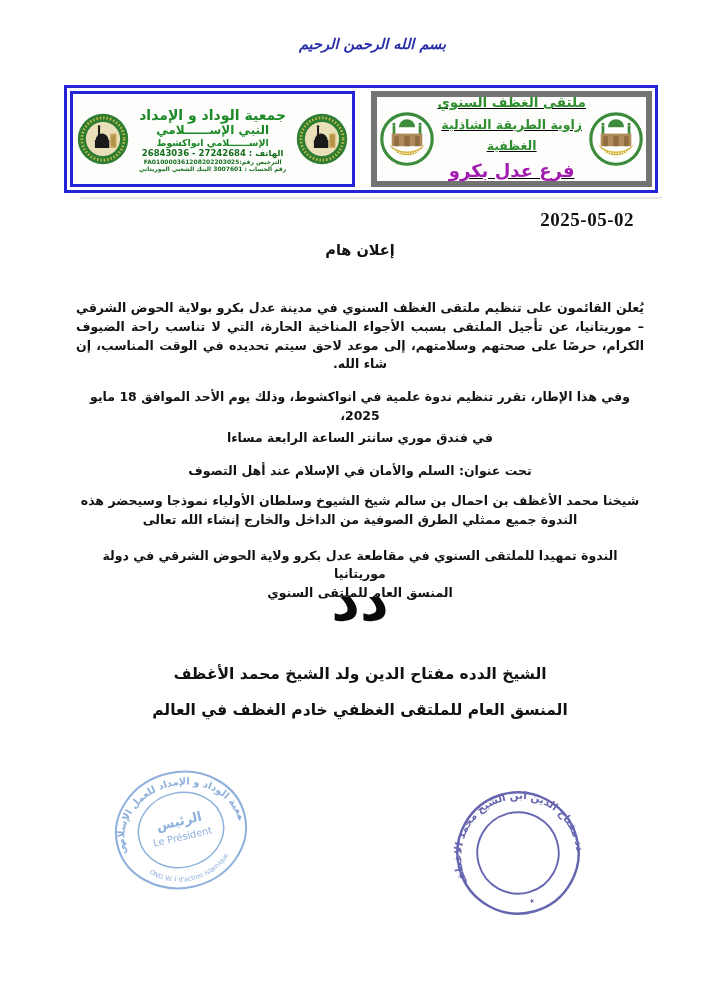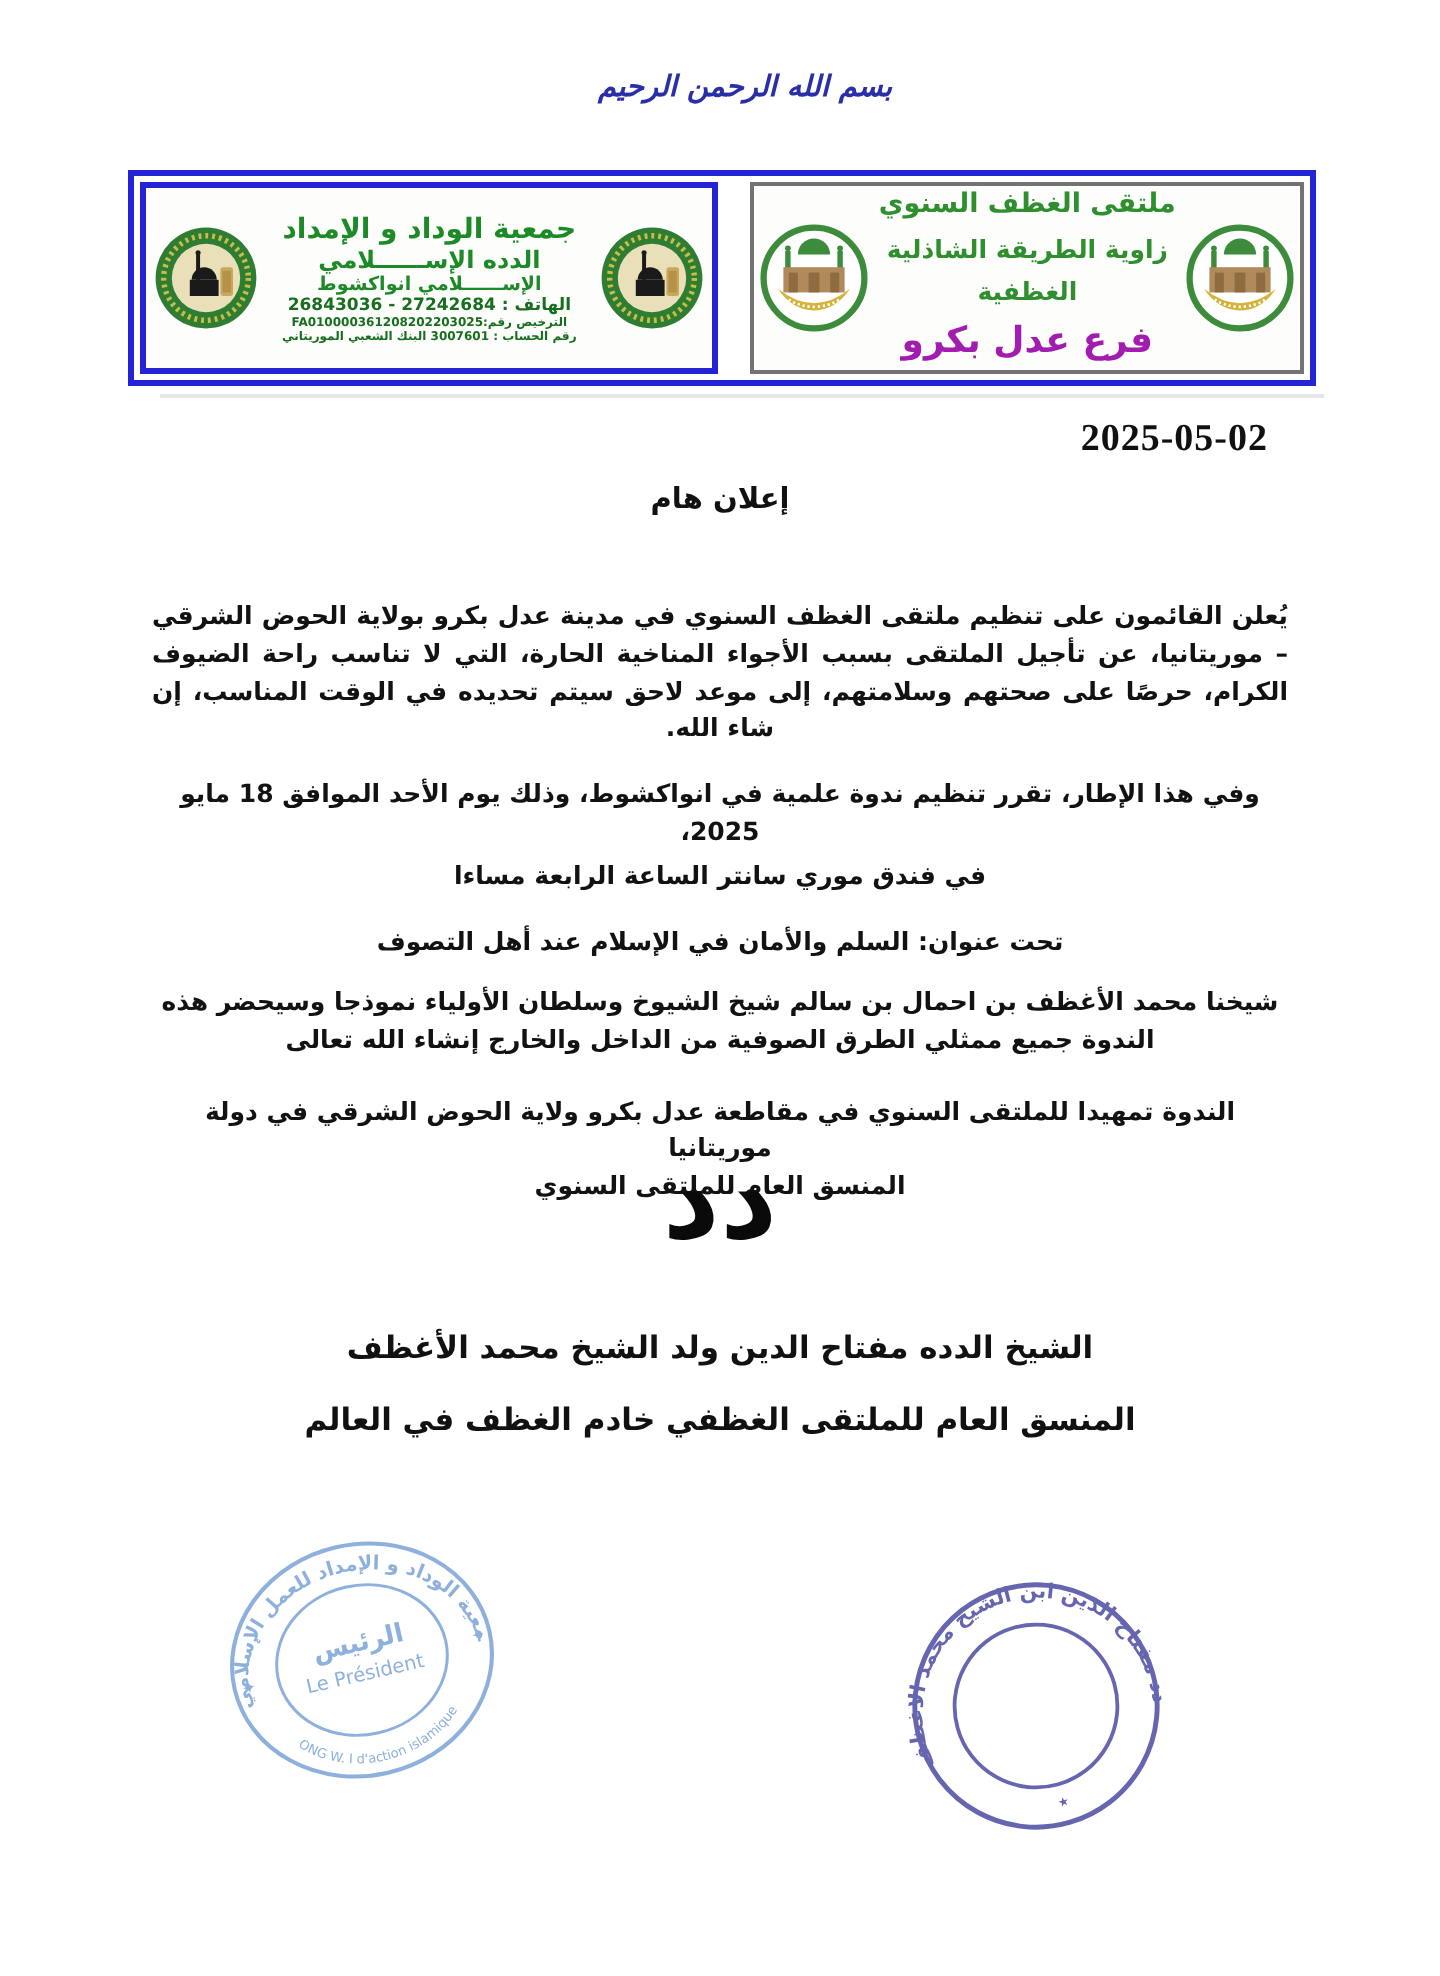--- a/index.html
+++ b/index.html
@@ -11,21 +11,21 @@
   .bismillah { position:absolute; top:34px; left:0; right:0; text-align:center;
     color:#2a2fa8; font-weight:bold; font-style:italic; font-size:14.5px; line-height:1.45;
     direction:rtl;padding-left:25px; }
 
   
   .letterhead { position:absolute; top:85px; left:64px; right:62px; height:108px;
     border:3px solid #2424d6; background:#fff; display:flex; gap:16px; padding:3px; }
   .lh-box { display:flex; align-items:center; justify-content:space-between;
     background:#fdfdfb; padding:2px 3px; direction:rtl; }
   .lh-left  { flex:1.04; border:3px solid #2424d6; }
-  .lh-right { flex:1;    border:2px solid #737373; }
+  .lh-right { flex:1;    border:6px solid #737373;text-decoration:underline; }
   .lh-text { flex:1; text-align:center; direction:rtl; }
   .lh-left .l1 { color:#1d8a28; font-weight:bold; font-size:14px; }
   .lh-left .l2 { color:#1d8a28; font-weight:bold; font-size:12px; }
   .lh-left .l3 { color:#1d8a28; font-weight:bold; font-size:9.5px; }
   .lh-left .l4 { color:#166e1e; font-weight:bold; font-size:8.5px; }
   .lh-left .l5 { color:#166e1e; font-weight:bold; font-size:6px; }
   .lh-left .l6 { color:#166e1e; font-weight:bold; font-size:6px; }
   .lh-right .r1 { color:#2f8f2f; font-weight:bold; font-size:13.5px; line-height:1.7; }
   .lh-right .r2 { color:#2f8f2f; font-weight:bold; font-size:12.5px; line-height:1.7; }
   .lh-right .r3 { color:#a21caf; font-weight:bold; font-size:18px; line-height:1.7; }
@@ -78,21 +78,21 @@
         <circle cx="30" cy="30" r="19" fill="#e9dfb8"></circle>
         <path d="M22 31 a7 7 0 0 1 14 0 z" fill="#1a1a1a"></path>
         <rect x="21" y="31" width="16" height="9" fill="#1a1a1a"></rect>
         <rect x="24.5" y="17" width="2.2" height="14" fill="#1a1a1a"></rect>
         <circle cx="25.6" cy="16" r="1.4" fill="#1a1a1a"></circle>
         <rect x="38" y="24" width="7" height="16" rx="1.5" fill="#c9a85c"></rect>
         <rect x="39.2" y="26" width="4.6" height="12" fill="#b5914a"></rect>
       </svg>
       <div class="lh-text">
         <div class="l1">جمعية الوداد و الإمداد</div>
-        <div class="l2">الدده الإســــــلامي</div>
+        <div class="l2">النبي الإســــــلامي</div>
         <div class="l3">الإســــــلامي انواكشوط</div>
         <div class="l4">الهاتف : 27242684 - 26843036</div>
         <div class="l5">الترخيص رقم:FA010000361208202203025</div>
         <div class="l6">رقم الحساب : 3007601 البنك الشعبي الموريتاني</div>
       </div>
       <svg class="logo" viewBox="0 0 60 60">
         <circle cx="30" cy="30" r="28" fill="#2f7d32"></circle>
         <circle cx="30" cy="30" r="23.5" fill="none" stroke="#d8c54a" stroke-width="3" stroke-dasharray="1.6 2.2" opacity=".9"></circle>
         <circle cx="30" cy="30" r="19" fill="#e9dfb8"></circle>
         <path d="M22 31 a7 7 0 0 1 14 0 z" fill="#1a1a1a"></path>

